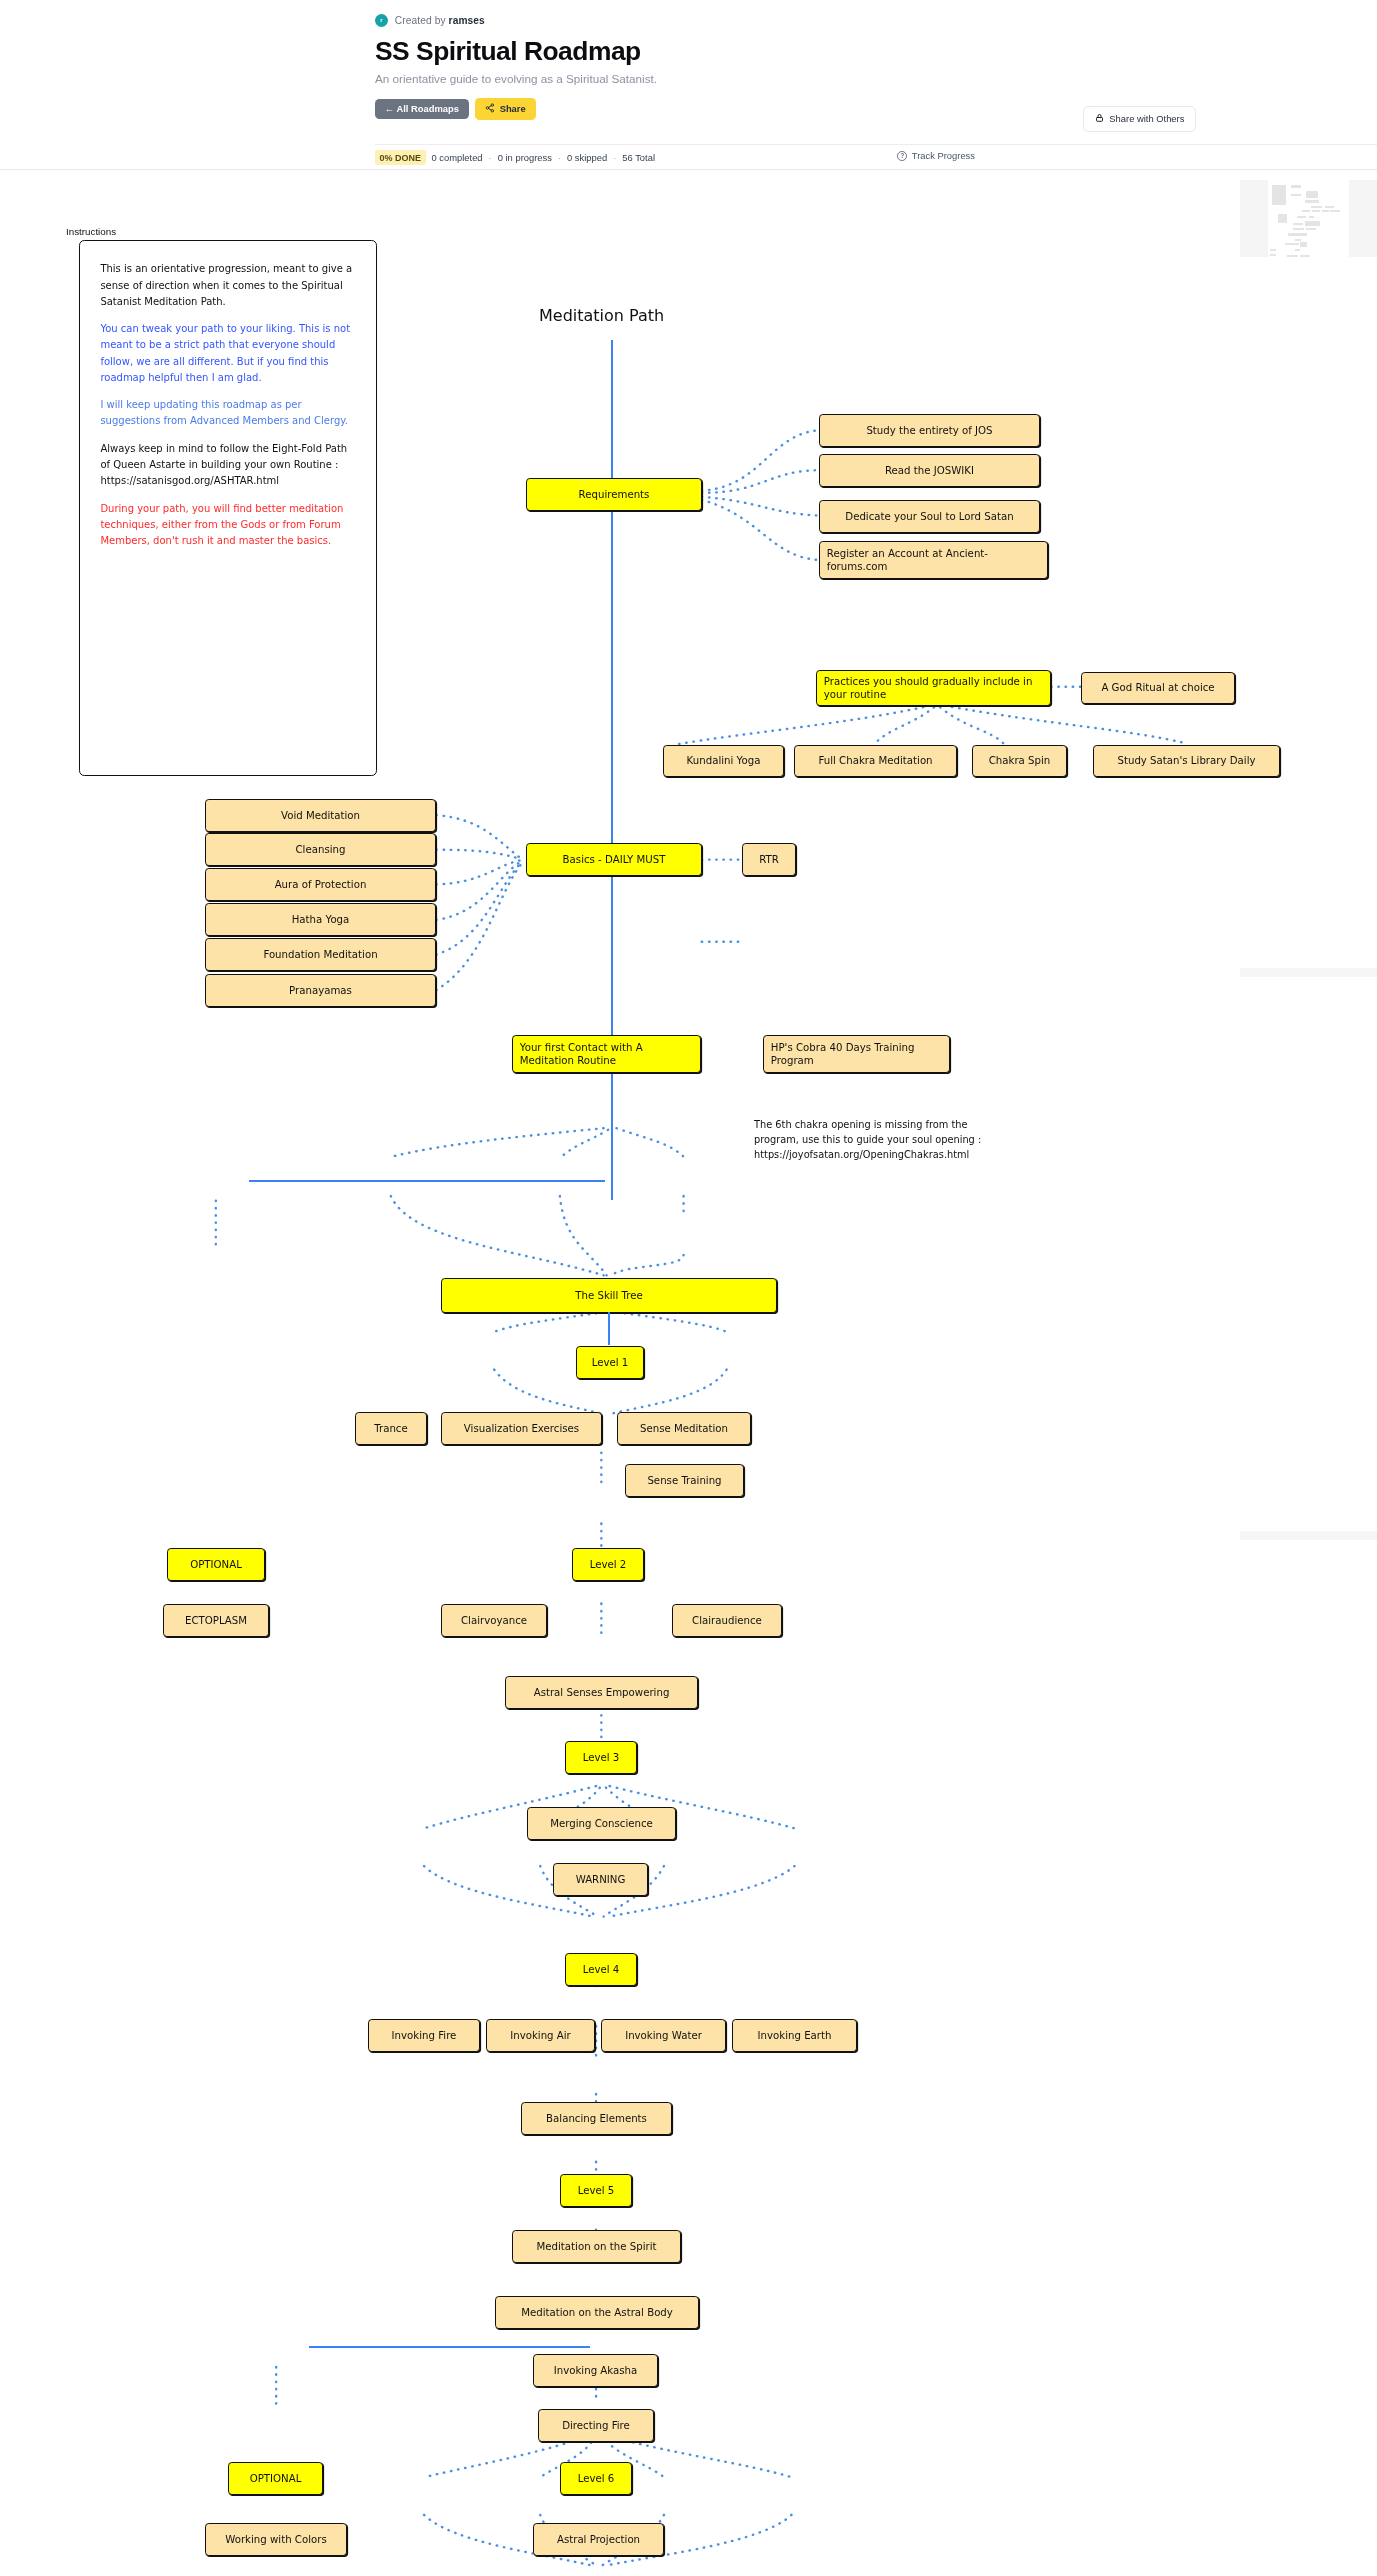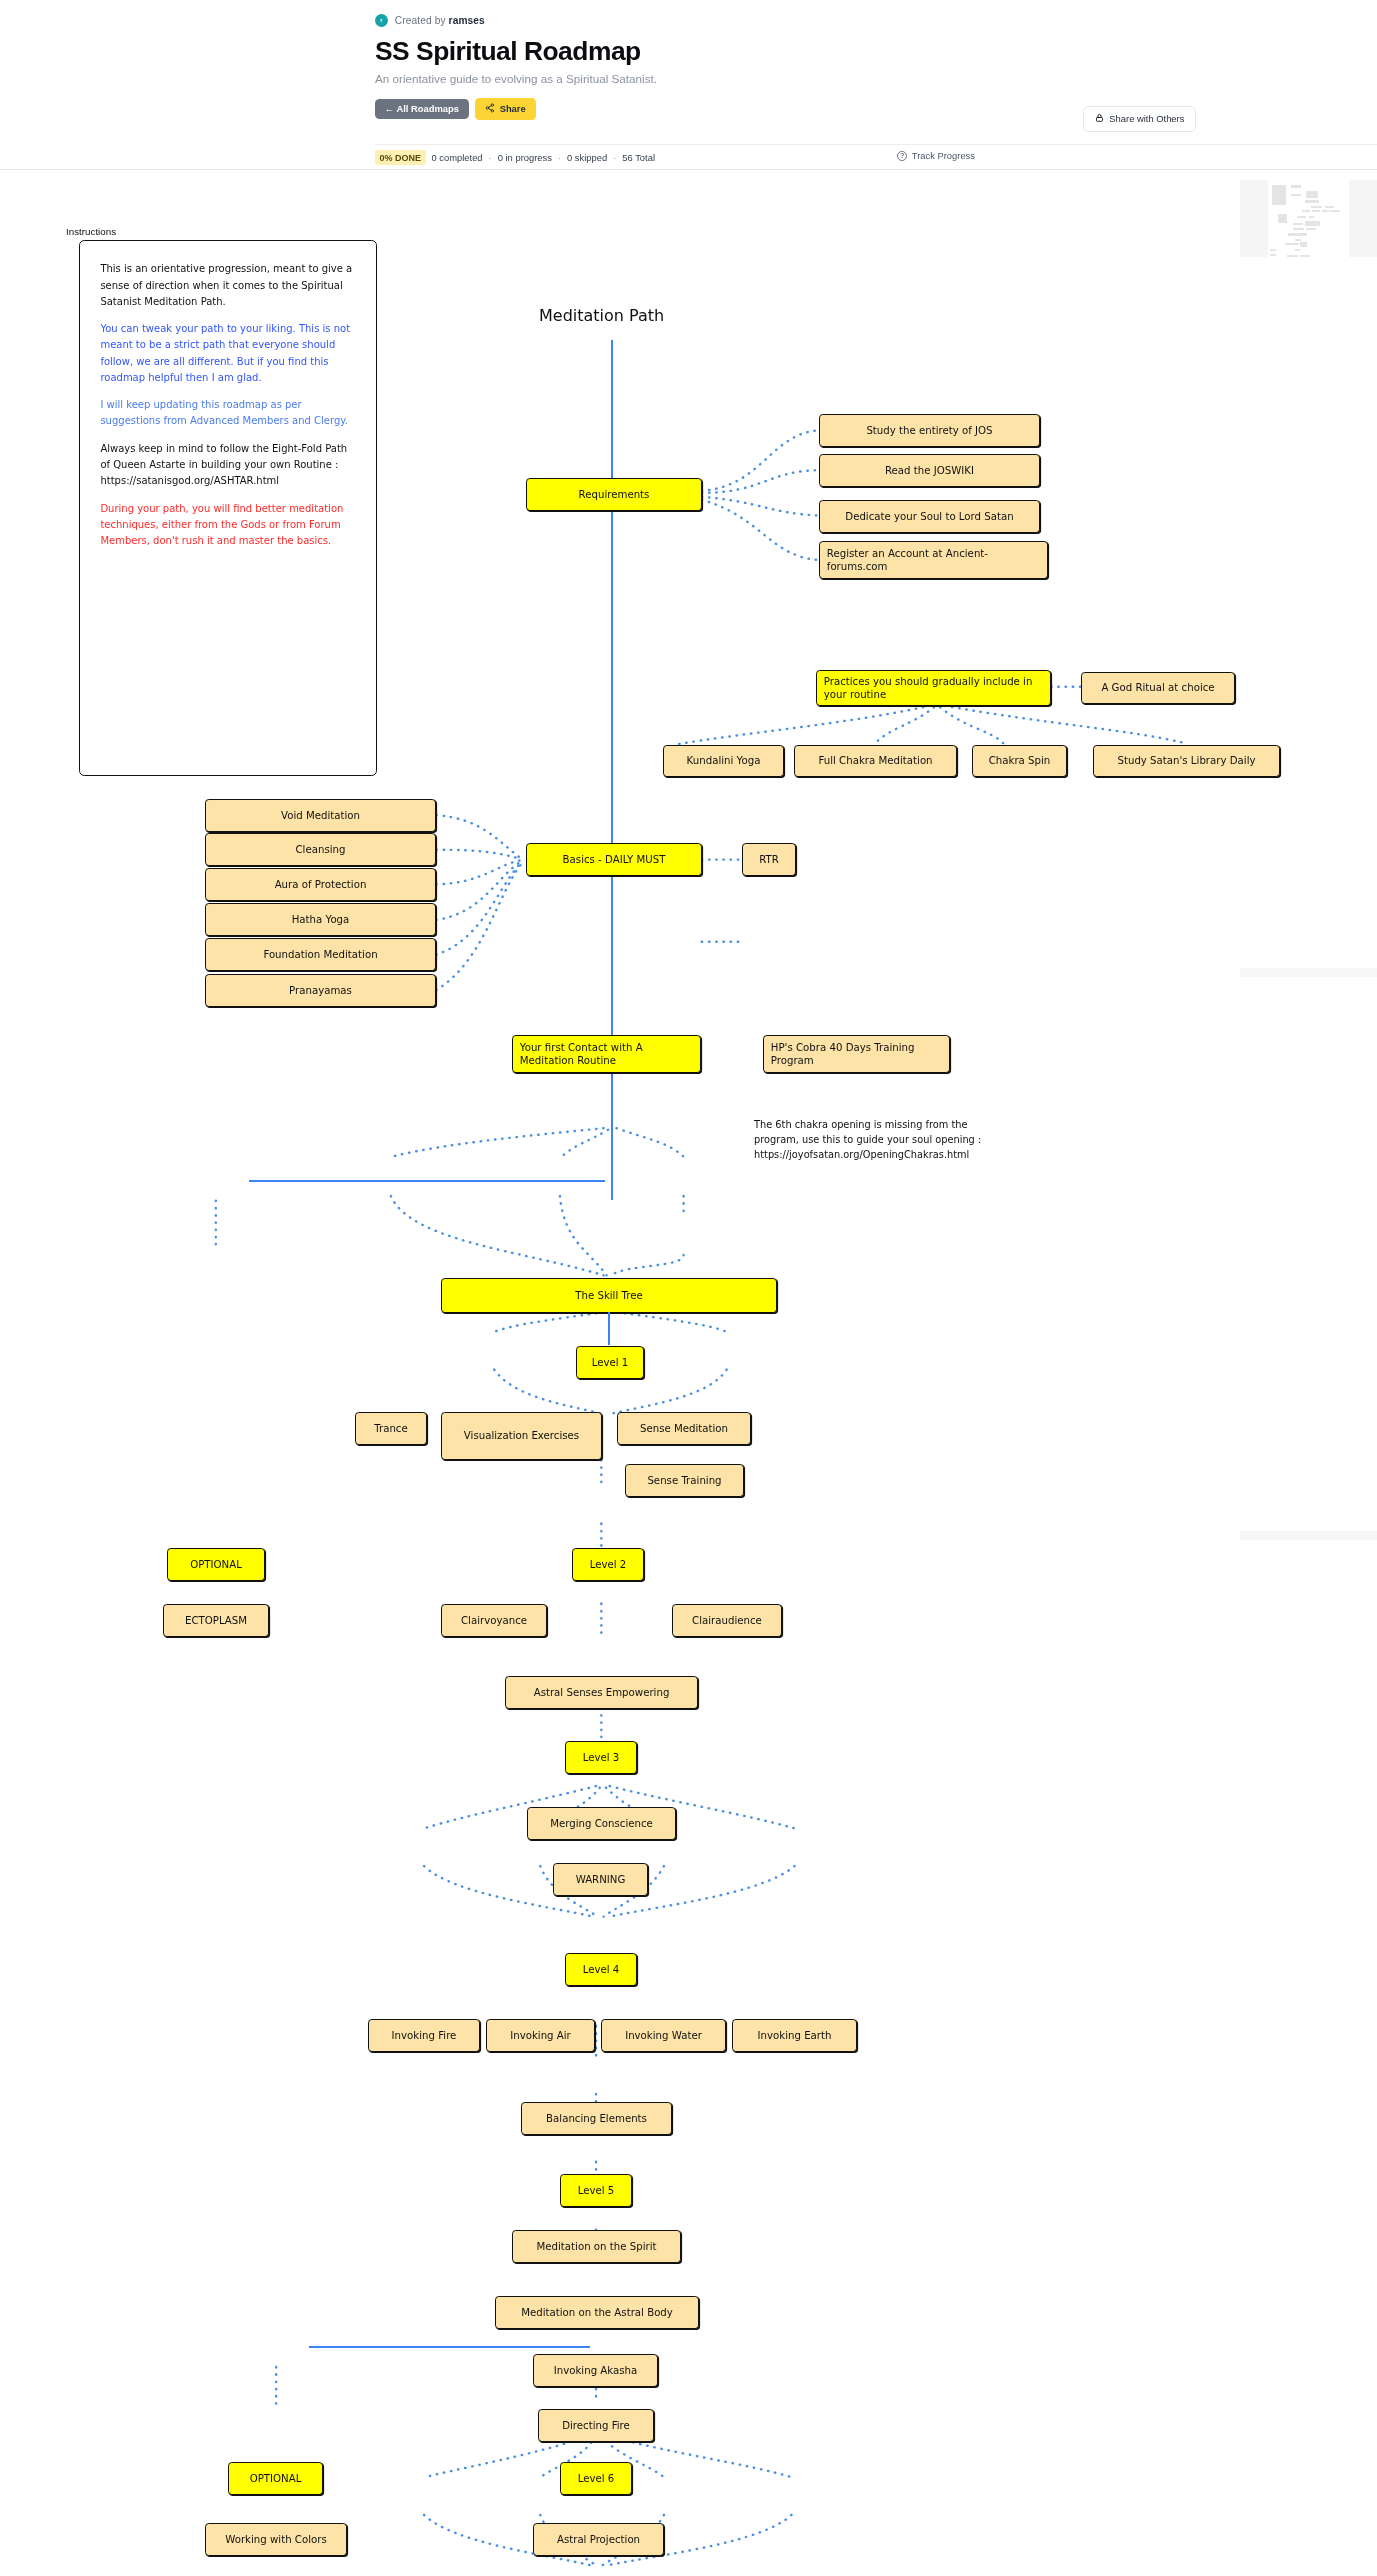--- a/index.html
+++ b/index.html
@@ -341,21 +341,21 @@
   </div>
 
   <div class="node yellow lalign" style="left:512px;top:865px;width:189px;height:38px;">Your first Contact with A Meditation Routine</div>
   <div class="node tan lalign" style="left:763px;top:865px;width:187px;height:38px;">HP's Cobra 40 Days Training Program</div>
 
   <div class="node yellow" style="left:441px;top:1108px;width:336px;height:35px;">The Skill Tree</div>
   <div class="vline" style="left:608px;top:1142px;height:33px;"></div>
   <div class="node yellow" style="left:576px;top:1176px;width:68px;height:33px;">Level 1</div>
 
   <div class="node tan" style="left:355px;top:1242px;width:72px;height:33px;">Trance</div>
-  <div class="node tan" style="left:441px;top:1242px;width:161px;height:48px;">Visualization Exercises</div>
+  <div class="node tan" style="left:441px;top:1242px;width:161px;height:33px;">Visualization Exercises</div>
   <div class="node tan" style="left:617px;top:1242px;width:134px;height:33px;">Sense Meditation</div>
   <div class="node tan" style="left:625px;top:1294px;width:119px;height:33px;">Sense Training</div>
 
   <div class="node yellow" style="left:167px;top:1378px;width:98px;height:33px;">OPTIONAL</div>
   <div class="node yellow" style="left:572px;top:1378px;width:72px;height:33px;">Level 2</div>
   <div class="node tan" style="left:163px;top:1434px;width:106px;height:33px;">ECTOPLASM</div>
 
   <div class="node tan" style="left:441px;top:1434px;width:106px;height:33px;">Clairvoyance</div>
   <div class="node tan" style="left:672px;top:1434px;width:110px;height:33px;">Clairaudience</div>
   <div class="node tan" style="left:505px;top:1506px;width:193px;height:33px;">Astral Senses Empowering</div>

